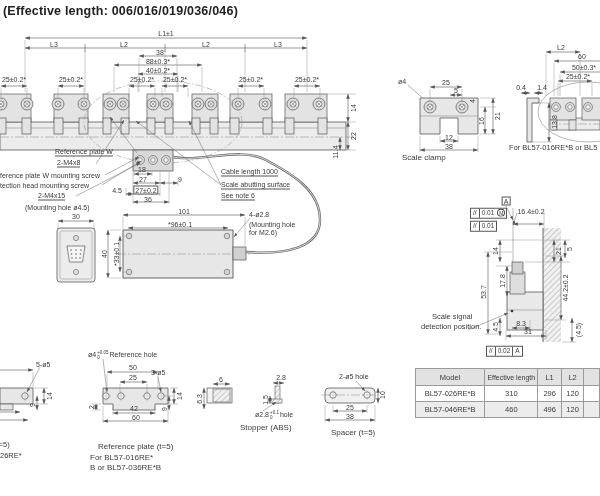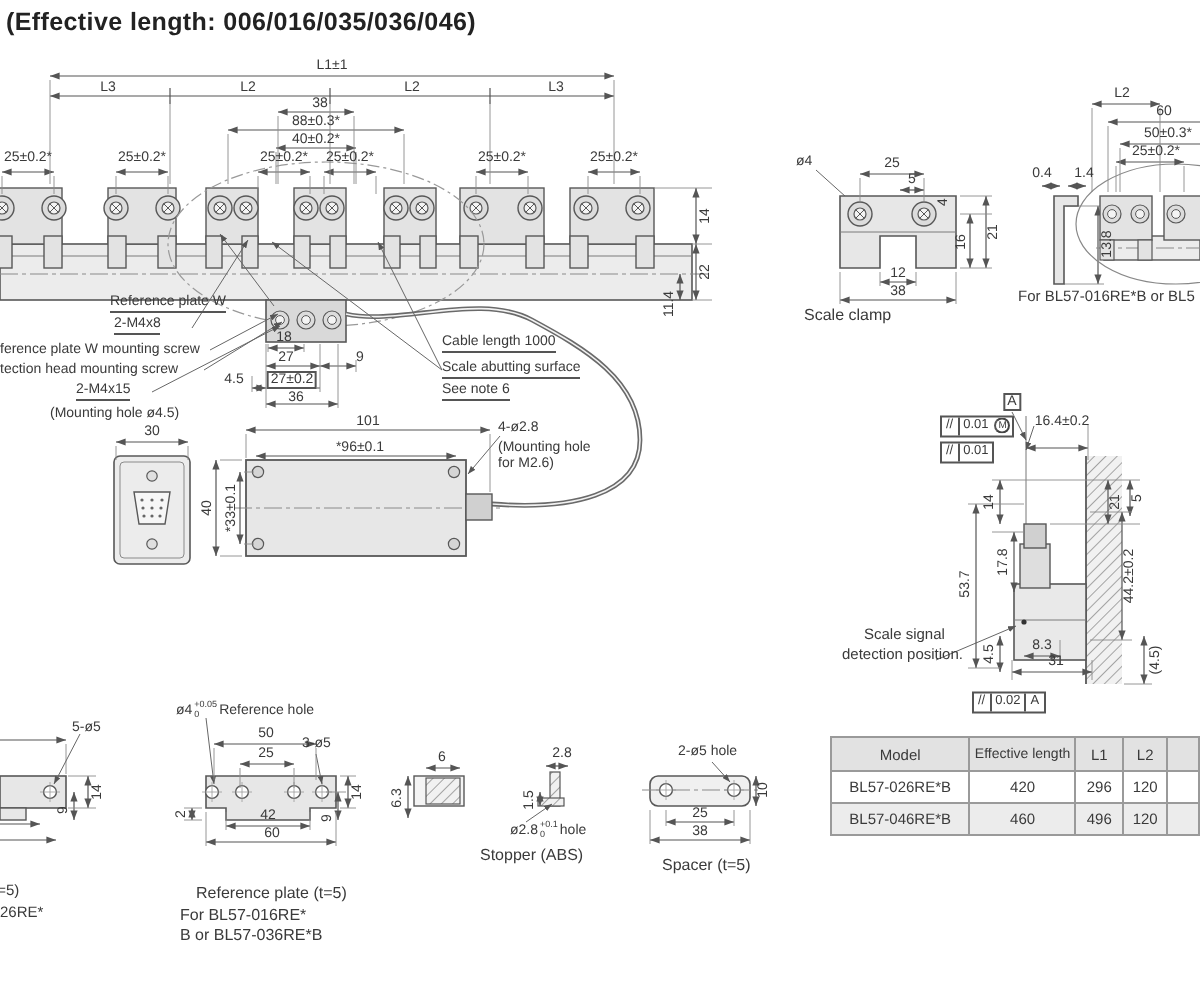--- a/index.html
+++ b/index.html
@@ -406,21 +406,21 @@
 <line x1="325" y1="420" x2="375" y2="420" stroke="#555" stroke-width=".6" marker-start="url(#ah)" marker-end="url(#ah)"></line>
 <line x1="378" y1="388" x2="378" y2="403" stroke="#555" stroke-width=".6" marker-start="url(#ah)" marker-end="url(#ah)"></line>
 <line x1="333" y1="405" x2="333" y2="413" stroke="#8a8a8a" stroke-width=".45"></line>
         <line x1="367" y1="405" x2="367" y2="413" stroke="#8a8a8a" stroke-width=".45"></line>
 <line x1="325" y1="405" x2="325" y2="422" stroke="#8a8a8a" stroke-width=".45"></line>
         <line x1="375" y1="405" x2="375" y2="422" stroke="#8a8a8a" stroke-width=".45"></line>
 <line x1="356" y1="381" x2="365" y2="391" stroke="#666" stroke-width=".5" marker-end="url(#ah)"></line>
 </g>
 </svg>
 
-<span class="title">(Effective length: 006/016/035/036/046)</span>
+<span class="title">(Effective length: 006/016/019/036/046)</span>
 
 <span class="lb" style="left:166px;top:33px">L1±1</span>
 <span class="lb" style="left:54px;top:44px">L3</span>
 <span class="lb" style="left:124px;top:44px">L2</span>
 <span class="lb" style="left:206px;top:44px">L2</span>
 <span class="lb" style="left:278px;top:44px">L3</span>
 <span class="lb" style="left:160px;top:52px">38</span>
 <span class="lb" style="left:158px;top:61px">88±0.3*</span>
 <span class="lb" style="left:158px;top:70px">40±0.2*</span>
 <span class="lb" style="left:14px;top:79px">25±0.2*</span>
@@ -559,21 +559,21 @@
 <th>Model</th>
 <th style="font-size:7px">Effective length</th>
 <th>L1</th>
 <th>L2</th>
 <th></th>
 </tr>
 </thead>
 <tbody>
 <tr>
           <td>BL57-026RE*B</td>
-          <td>420</td>
+          <td>310</td>
           <td>296</td>
           <td>120</td>
           <td></td>
         </tr>
 <tr>
           <td>BL57-046RE*B</td>
           <td>460</td>
           <td>496</td>
           <td>120</td>
           <td></td>

